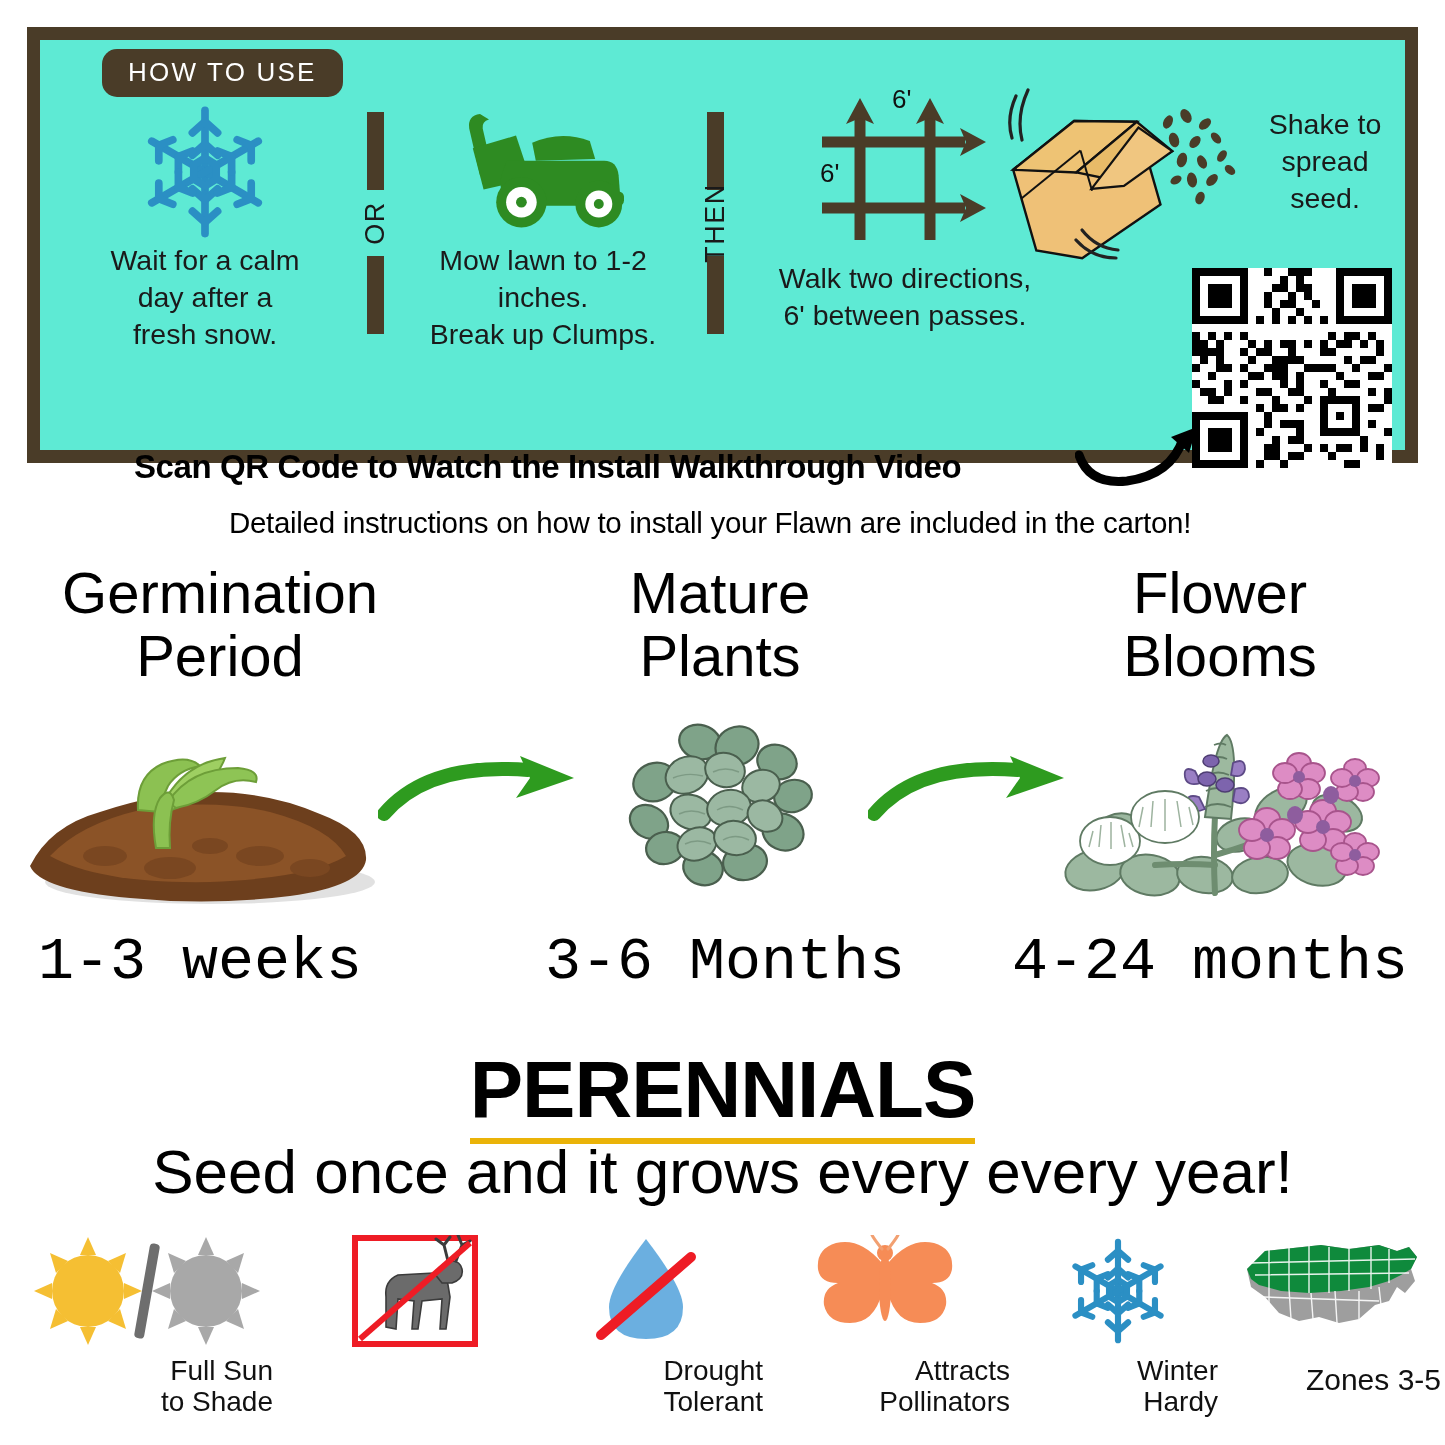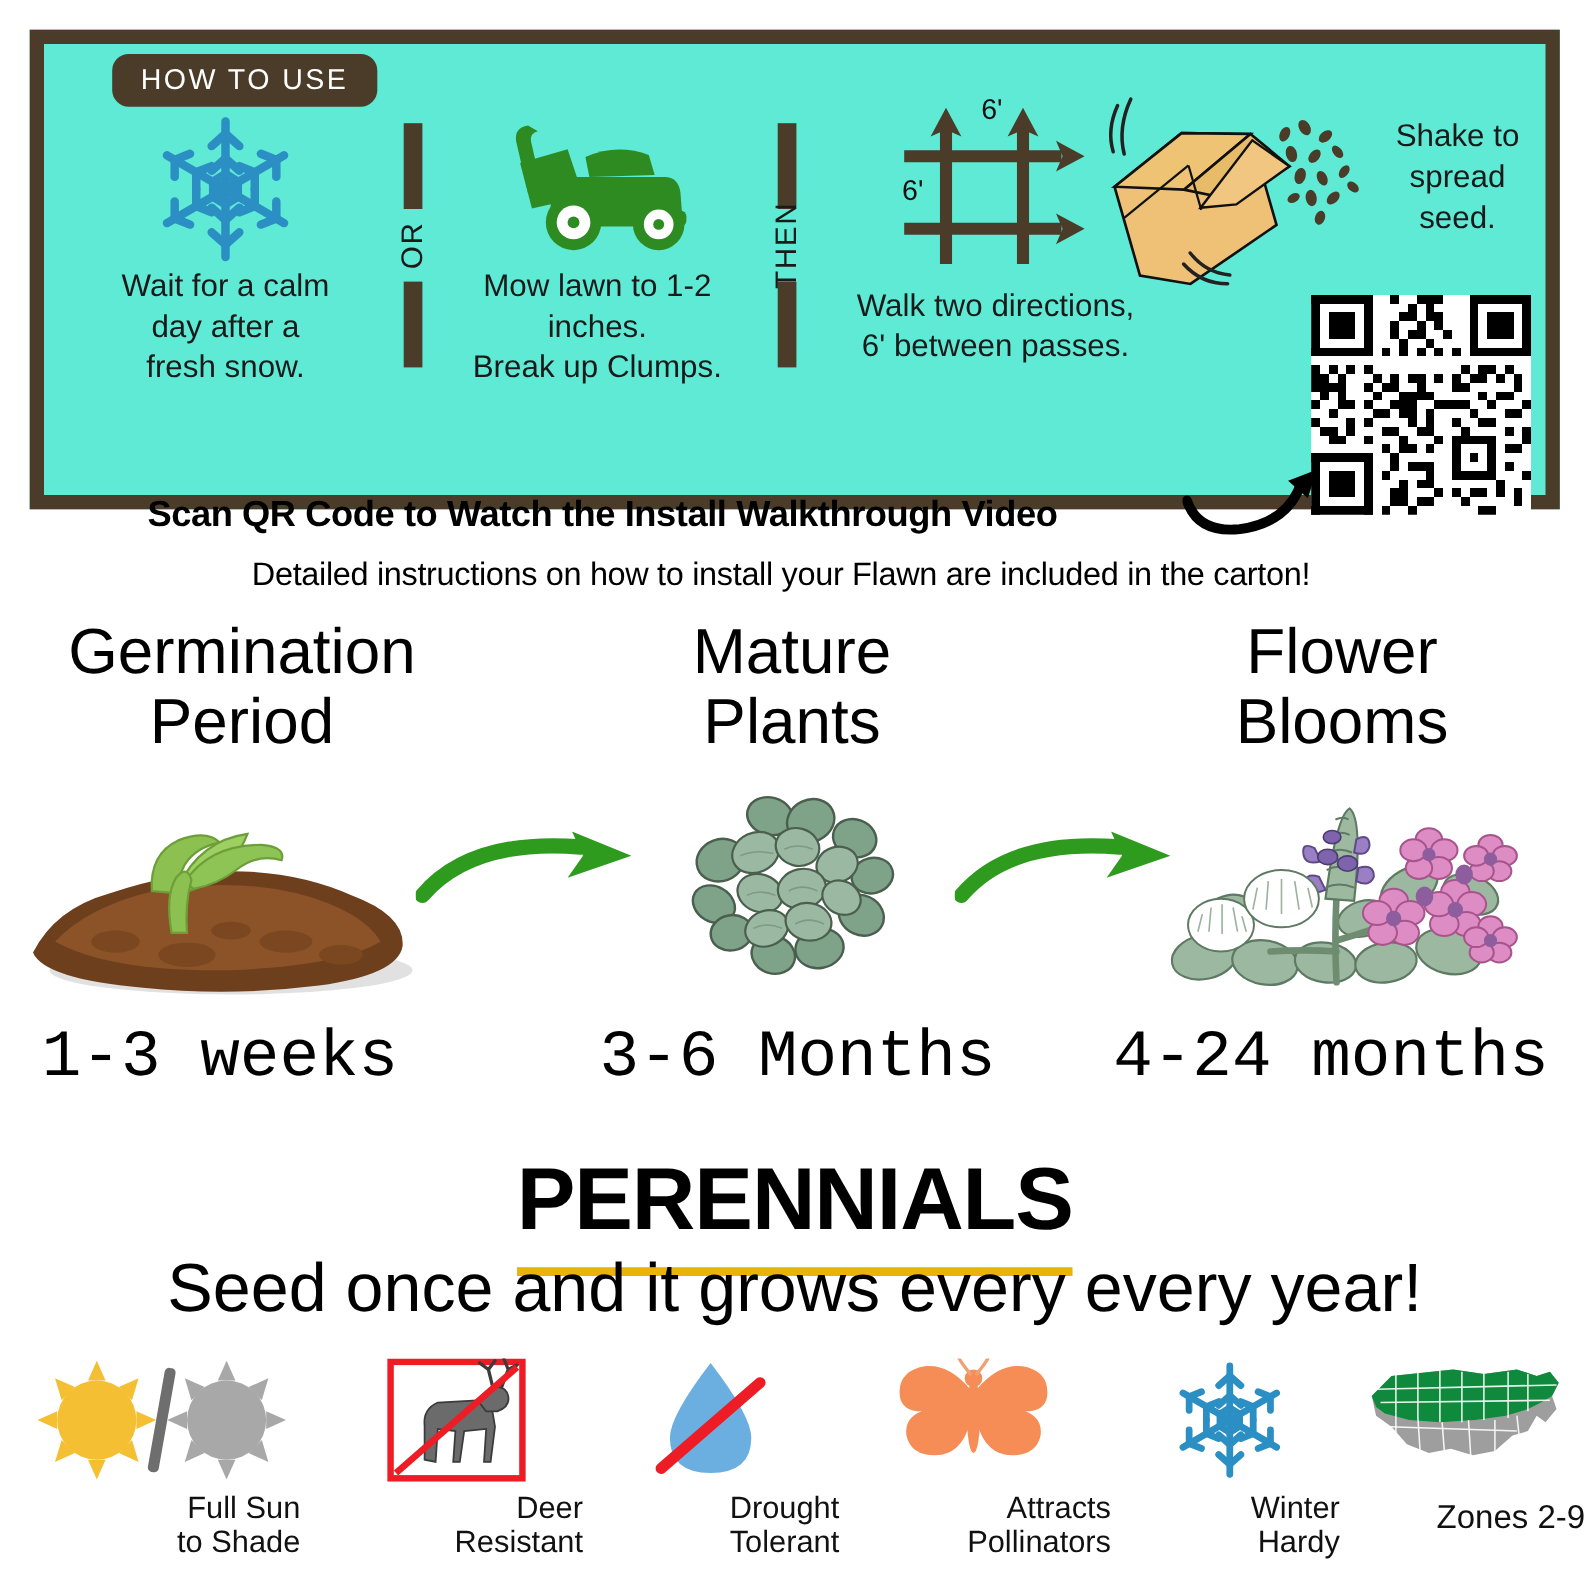--- a/index.html
+++ b/index.html
@@ -85,21 +85,21 @@
   }
   .stage-art { position: absolute; }
 
   
   .perennials {
     position: absolute; left: 0; top: 1044px; width: 1445px;
     text-align: center; font-size: 80px; font-weight: bold;
     letter-spacing: -1px; color: #000;
     font-family: "Liberation Sans", sans-serif;
   }
-  .perennials span { border-bottom: 8px solid #eab308; padding-bottom: 18px; }
+  .perennials span { border-bottom: 6px solid #eab308; padding-bottom: 4px; }
   .tagline {
     position: absolute; left: 0; top: 1136px; width: 1445px;
     text-align: center; font-size: 62px; color: #000; font-weight: 400;
     font-family: "Liberation Sans", sans-serif;
   }
 
   
   .features { position: absolute; left: 0; top: 1232px; width: 1445px; height: 205px; }
   .feature { position: absolute; text-align: right; }
   .feature .art { height: 115px; display: flex; align-items: flex-end; justify-content: center; }
@@ -595,21 +595,20 @@
             <path d="M34 92 L34 62 Q32 46 46 40 L82 38 Q94 38 96 50 L98 62 L94 94 L88 94 L90 64 L70 66 L66 94 L60 94 L62 66 L46 64 L44 94 Z"></path>
             <path d="M82 38 Q92 26 100 26 Q108 26 110 34 Q112 44 100 48 L90 48 Z"></path>
           </g>
           <g stroke="#3b3b3b" stroke-width="3" fill="none" stroke-linecap="round">
             <path d="M96 26 L92 10 M92 10 L84 4 M92 10 L98 2"></path>
             <path d="M104 26 L110 10 M110 10 L118 6 M110 10 L106 0"></path>
           </g>
           <line x1="8" y1="104" x2="118" y2="8" stroke="#ee1c25" stroke-width="6"></line>
         </svg>
       </div>
-      <div class="cap">Deer<br>Resistant</div>
     </div>
 
     <div class="feature" style="left:528px; top:0; width:235px;">
       <div class="art">
         <svg width="110" height="112" viewBox="0 0 110 112">
           <path d="M55 4 Q92 52 92 72 Q92 104 55 104 Q18 104 18 72 Q18 52 55 4 Z" fill="#6bafe0"></path>
           <line x1="10" y1="100" x2="100" y2="22" stroke="#ee1c25" stroke-width="10" stroke-linecap="round"></line>
         </svg>
       </div>
       <div class="cap">Drought<br>Tolerant</div>
@@ -659,17 +658,17 @@
           <path d="M18 34 L36 16 L92 10 L120 14 L150 10 L168 16 L180 12 L188 22 L182 34 L186 46 L176 58 L168 52 L160 66 L146 70 L130 84 L110 88 L90 82 L70 86 L50 78 L36 62 L22 52 Z" fill="#9e9e9e"></path>
           <path d="M18 34 L36 16 L92 10 L120 14 L150 10 L168 16 L180 12 L188 22 L182 34 L172 40 L160 46 L140 52 L112 56 L80 58 L52 56 L30 50 L22 44 Z" fill="#0f8a3c"></path>
           <g stroke="#ffffff" stroke-width="1.4" fill="none" opacity="0.9">
             <path d="M40 14 L40 50 M60 12 L60 54 M80 11 L80 58 M100 12 L100 58 M120 14 L120 56 M142 12 L142 54 M160 14 L160 48"></path>
             <path d="M22 28 L186 24 M26 40 L180 38"></path>
             <path d="M40 50 L40 78 M60 54 L62 84 M82 58 L84 84 M106 56 L108 88 M130 56 L130 84 M150 52 L152 70"></path>
             <path d="M34 62 L150 66"></path>
           </g>
         </svg>
       </div>
-      <div class="cap" style="font-size:30px; margin-top:16px;">Zones 2-9</div>
+      <div class="cap" style="font-size:30px; margin-top:16px;">Zones 3-5</div>
     </div>
   </div>
 
 </div>
 
 </body></html>

